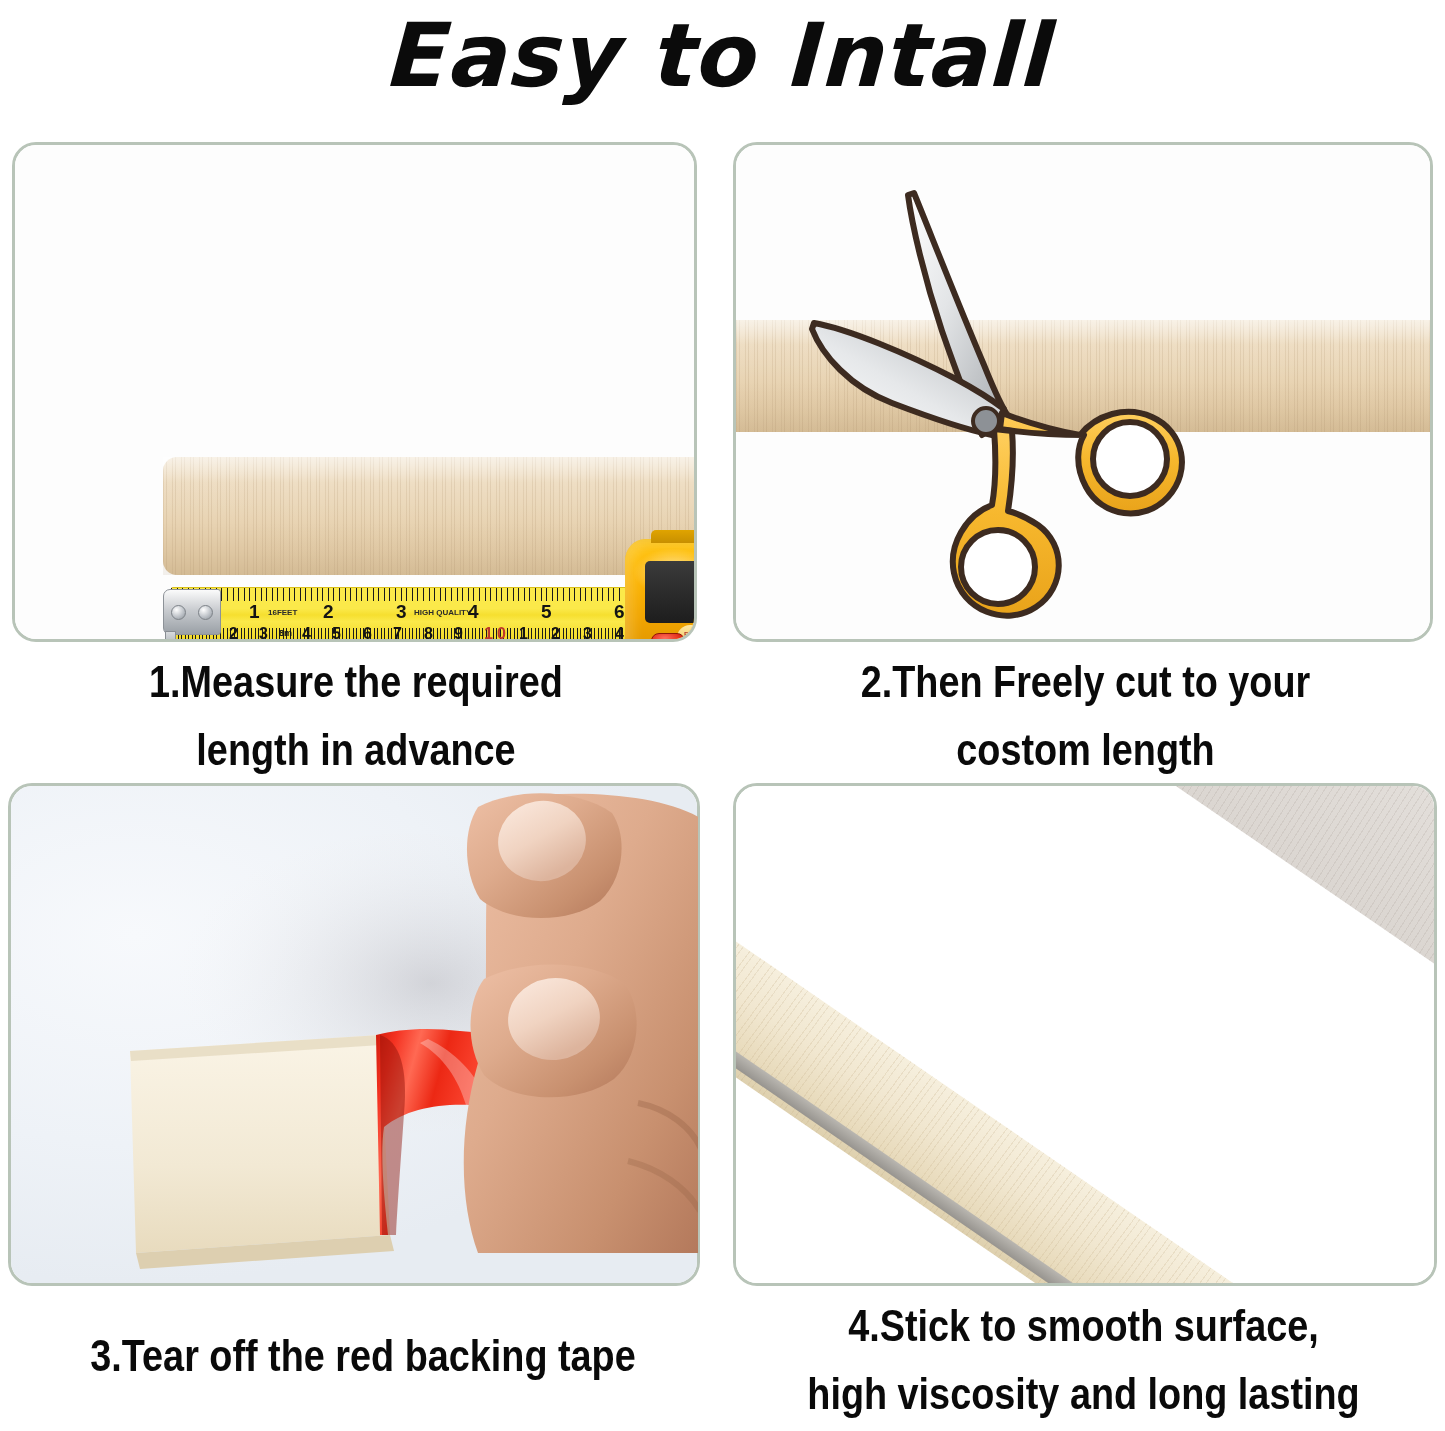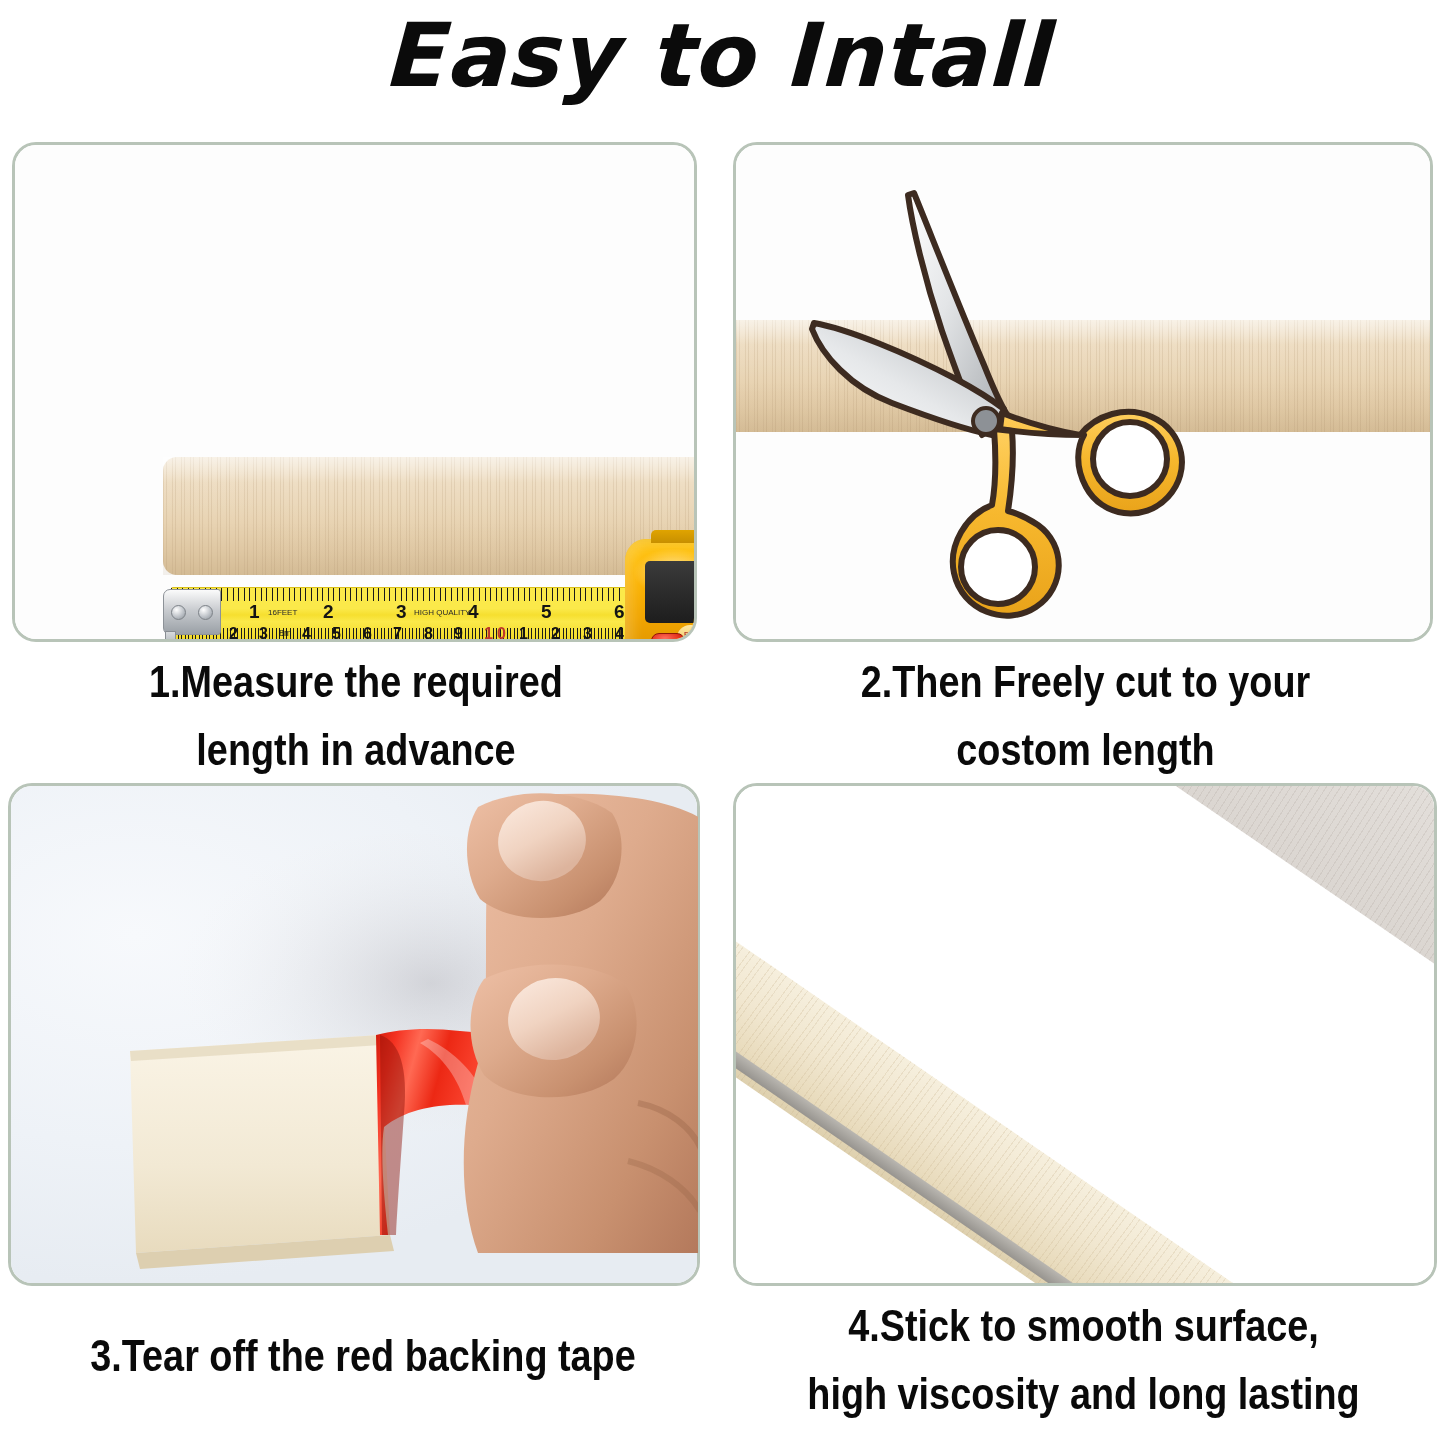--- a/index.html
+++ b/index.html
@@ -124,21 +124,21 @@
     font-weight: 700;
     line-height: 1;
     color: #141414;
   }
   .tape-row.inches .tape-num { font-size: 19px; top: 1px; }
   .tape-row.metric .tape-num { font-size: 16px; top: 2px; }
   .tape-num.red { color: #c0392b; }
   .tape-mini {
     position: absolute;
     font-size: 8px;
-    font-weight: 400;
+    font-weight: 700;
     letter-spacing: 0px;
     color: #2a2a2a;
     top: 7px;
   }
   .tape-mini.sm { font-size: 9px; top: 4px; color: #141414; }
 
   
   .tape-hook {
     position: absolute; left: 0px; top: 14px; width: 58px; height: 46px;
     background: linear-gradient(180deg,#fbfbfb,#c9ccd0 45%,#9aa0a6 100%);

